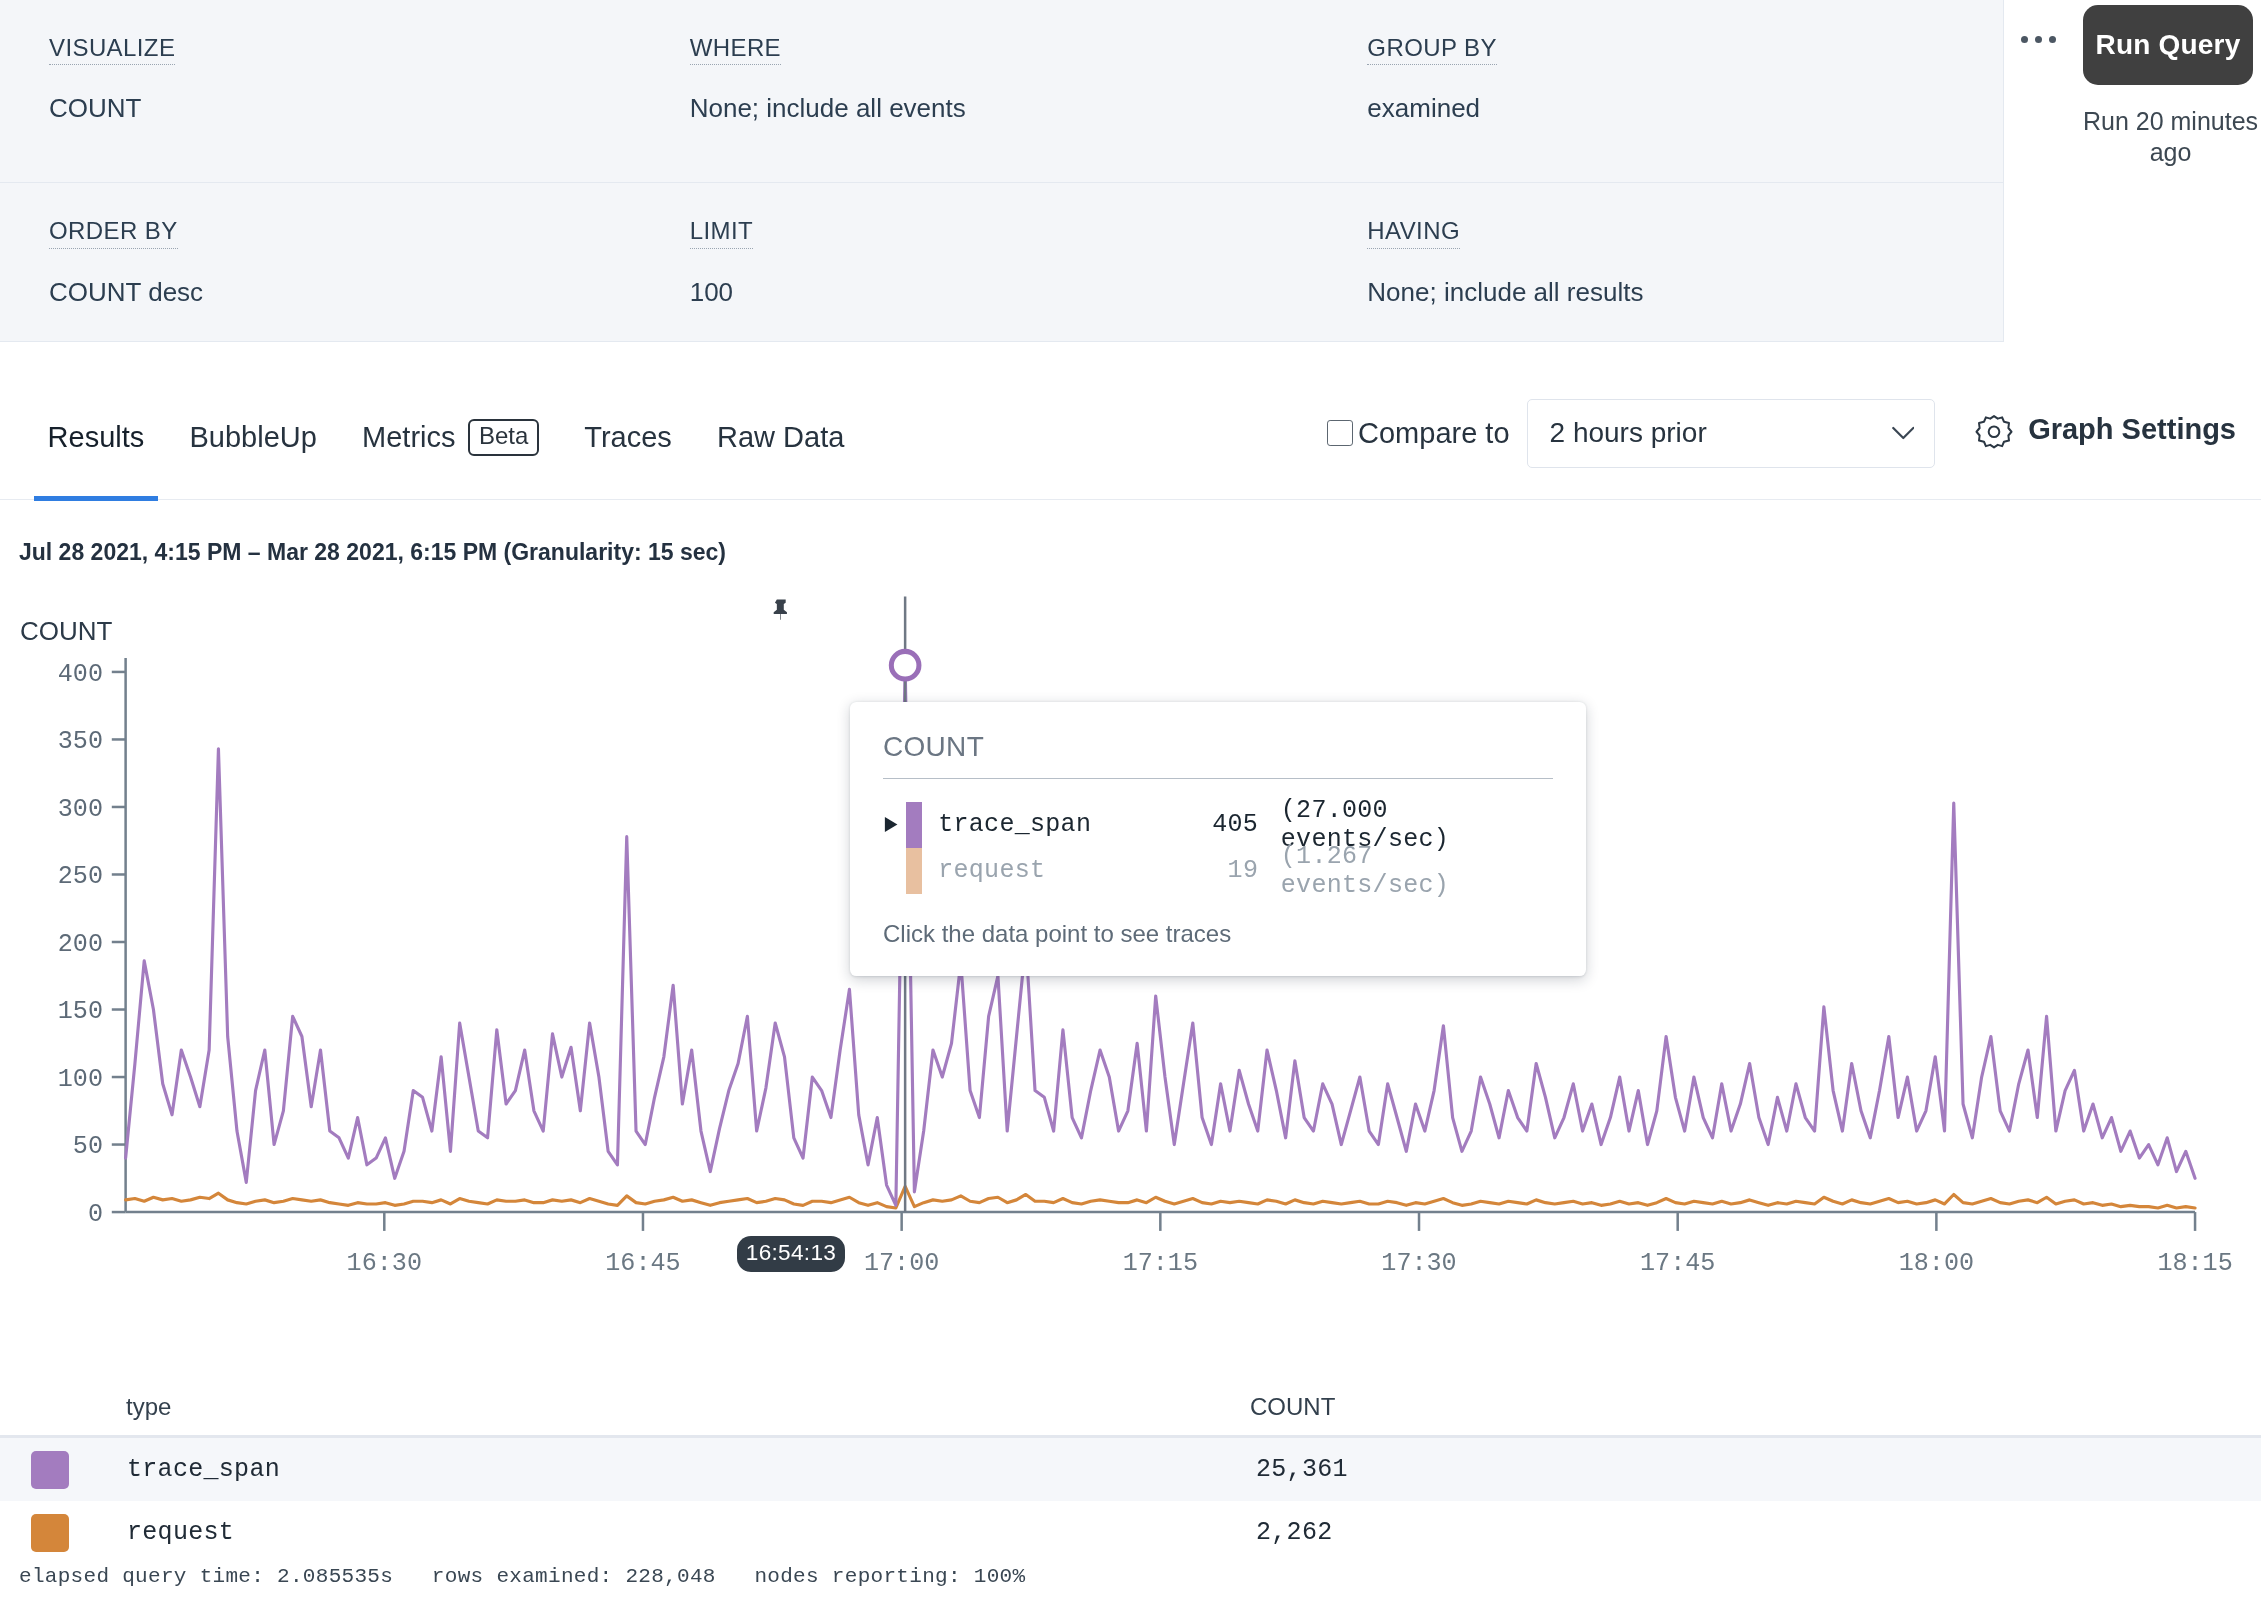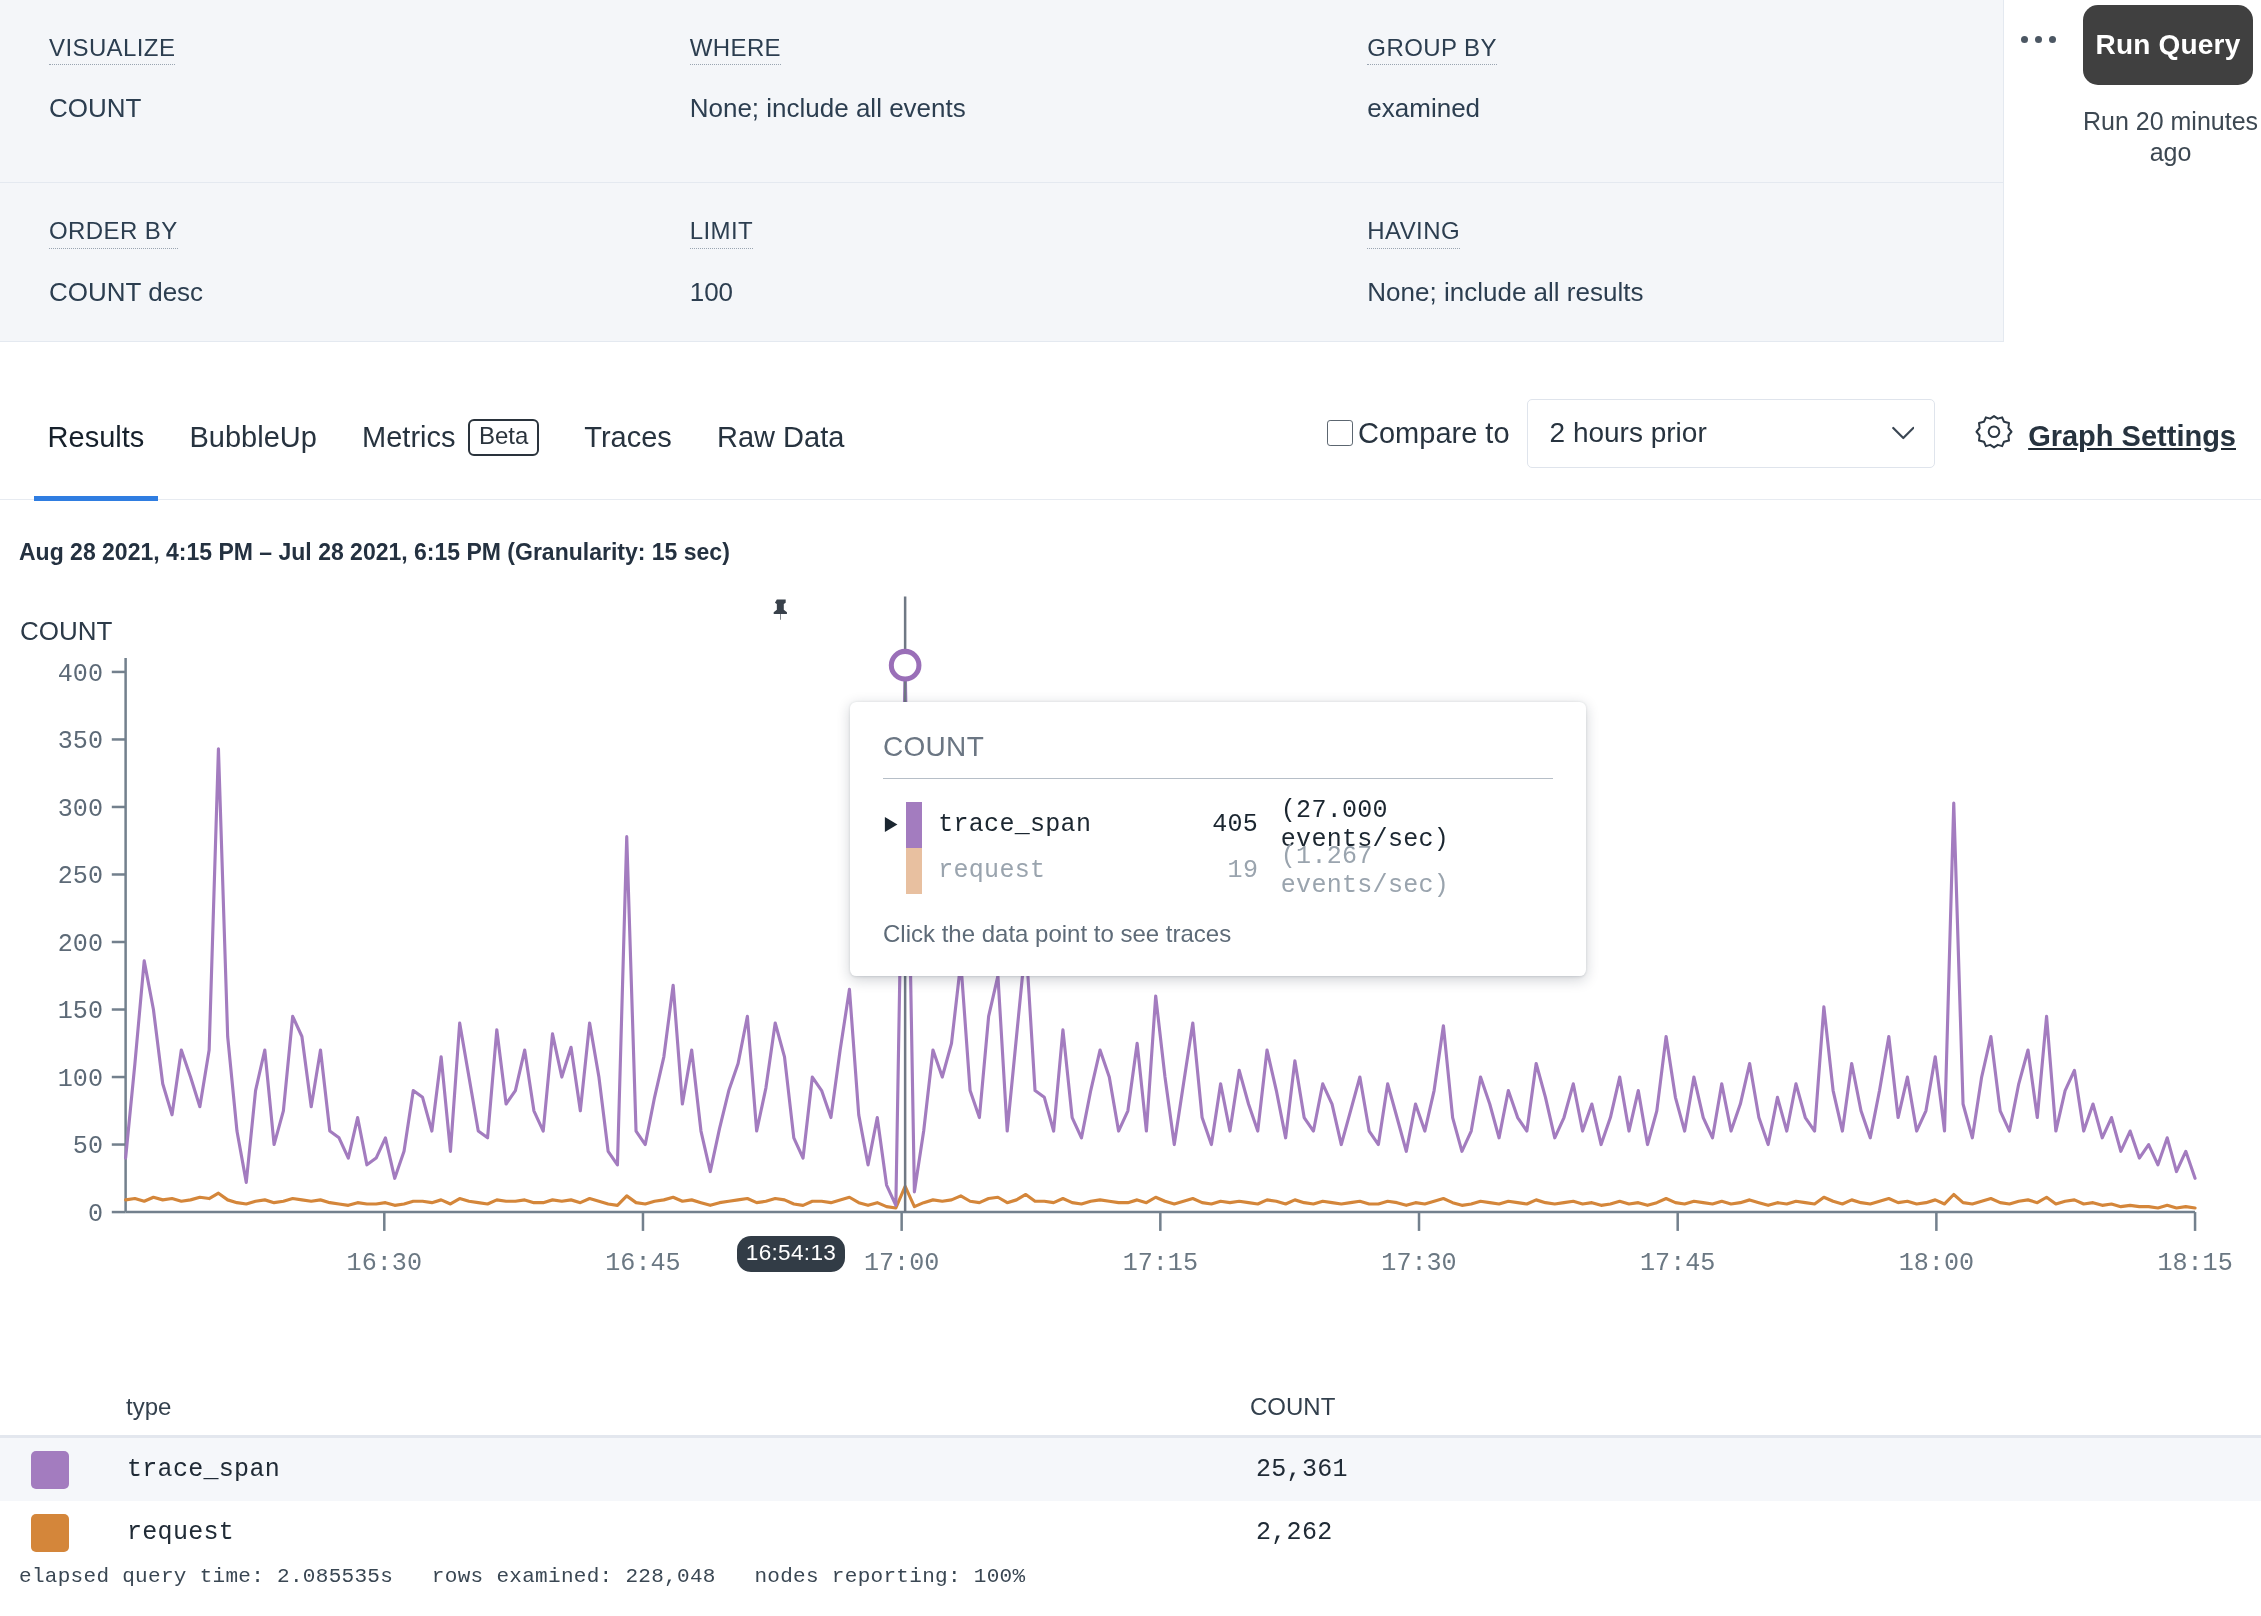--- a/index.html
+++ b/index.html
@@ -209,23 +209,22 @@
     font-size: 28px;
     color: #27333f;
     white-space: nowrap;
   }
   .chev {
     width: 22.6px; height: 14px; flex: none;
   }
   .gset {
     margin-left: 39px;
     display: flex;
-    align-items: flex-end;
+    align-items: flex-start;
     cursor: pointer;
-    text-decoration: underline;
   }
   .gset-label {
     font-size: 29px;
     font-weight: bold;
     color: #27333f;
     margin-left: 14px;
     white-space: nowrap;
   }
 
   
@@ -486,21 +485,21 @@
       <div class="gset">
         <svg width="40" height="40" viewBox="0 0 64 64">
           <path d="M32 5 L38 9 L45 7 L48 14 L56 16 L55 24 L60 30 L55 36 L56 44 L48 46 L45 53 L38 51 L32 55 L26 51 L19 53 L16 46 L8 44 L9 36 L4 30 L9 24 L8 16 L16 14 L19 7 L26 9 Z" fill="none" stroke="#2b3743" stroke-width="3.2" stroke-linejoin="round"></path>
           <circle cx="32" cy="30" r="8.5" fill="none" stroke="#2b3743" stroke-width="3.2"></circle>
         </svg>
         <span class="gset-label">Graph Settings</span>
       </div>
     </div>
   </div>
 
-  <div class="range-line">Aug 28 2021, 4:15 PM – Jul 28 2021, 6:15 PM (Granularity: 15 sec)</div>
+  <div class="range-line">Jul 28 2021, 4:15 PM – Mar 28 2021, 6:15 PM (Granularity: 15 sec)</div>
   <div class="ylab">COUNT</div>
 
   <div class="chart-wrap">
     <svg class="chart-svg" id="chart" width="2261" height="716" viewBox="0 0 3600 1140">
         <line x1="200" y1="118" x2="200" y2="1000" stroke="#73808d" stroke-width="4"></line>
         <line x1="200" y1="1000" x2="3495" y2="1000" stroke="#73808d" stroke-width="4"></line>
         <line x1="178" y1="1000" x2="200" y2="1000" stroke="#73808d" stroke-width="4"></line>
         <text x="164" y="1014" text-anchor="end" fill="#5d6a77" font-family="&quot;Liberation Mono&quot;, monospace" font-size="40">0</text>
         <line x1="178" y1="892.5" x2="200" y2="892.5" stroke="#73808d" stroke-width="4"></line>
         <text x="164" y="906.5" text-anchor="end" fill="#5d6a77" font-family="&quot;Liberation Mono&quot;, monospace" font-size="40">50</text>

